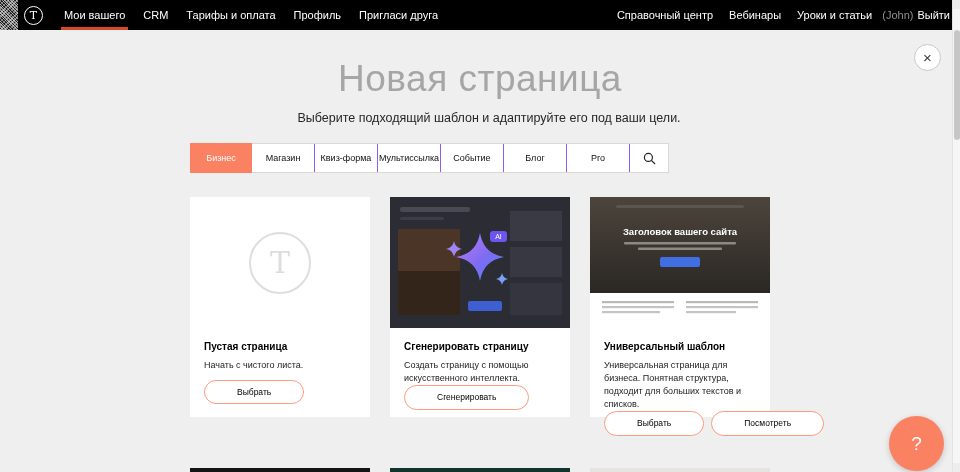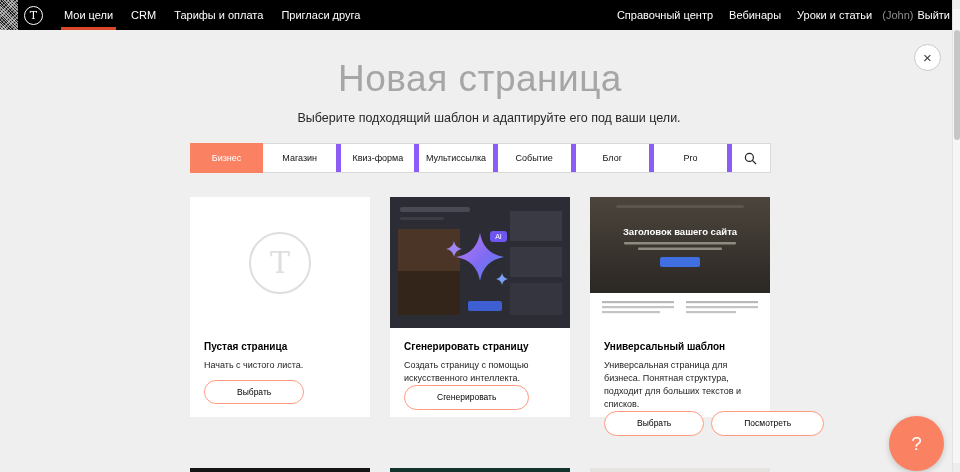--- a/index.html
+++ b/index.html
@@ -61,26 +61,26 @@
     text-align:center; font-size:37px; font-weight:200;
     color:#a6a6a6; letter-spacing:0.5px;
   }
   .page-subtitle {
     position:absolute; top:111px; left:9px; width:960px;
     text-align:center; font-size:12.5px; color:#262626;
   }
 
   
   .tabs {
-    position:absolute; top:143px; left:190px; width:581px; height:30px;
+    position:absolute; top:143px; left:190px; width:479px; height:30px;
     display:flex; background:#fdba74; border:1px solid #d9d9d9;
   }
   .tab {
     flex:1; display:flex; align-items:center; justify-content:center;
-    font-size:9px; color:#111; border-right:5px solid #8b5cf6;
+    font-size:9px; color:#111; border-right:1px solid #8b5cf6;
     cursor:pointer; white-space:nowrap; background:#fff;
   }
   .tab.active { background:#fa8263; color:#fff; border-right:none; margin:-1px 0 -1px -1px; }
   .tab-search { flex:none; width:38px; border-right:none; }
   .tab-search svg { display:block; }
 
   
   .cards-row { position:absolute; left:190px; top:197px; display:flex; gap:20px; }
   .cards-row2 { position:absolute; left:190px; top:468px; display:flex; gap:20px; }
   .card { width:180px; height:220px; background:#fff; display:flex; flex-direction:column; }
@@ -131,23 +131,24 @@
 </style>
 </head>
 <body>
 
 <header class="topbar">
   <div class="dither"></div>
   <div class="logo">
     <span>T</span>
   </div>
   <nav class="nav">
-    <a class="nav-item active">Мои цели</a>
+    <a class="nav-item active">Мои вашего</a>
     <a class="nav-item">CRM</a>
     <a class="nav-item">Тарифы и оплата</a>
+    <a class="nav-item">Профиль</a>
     <a class="nav-item">Пригласи друга</a>
   </nav>
   <div class="spacer"></div>
   <nav class="nav nav-right">
     <a class="nav-item">Справочный центр</a>
     <a class="nav-item">Вебинары</a>
     <a class="nav-item">Уроки и статьи</a>
   </nav>
   <div class="user-block">
     <span class="user-name">(John)</span>

